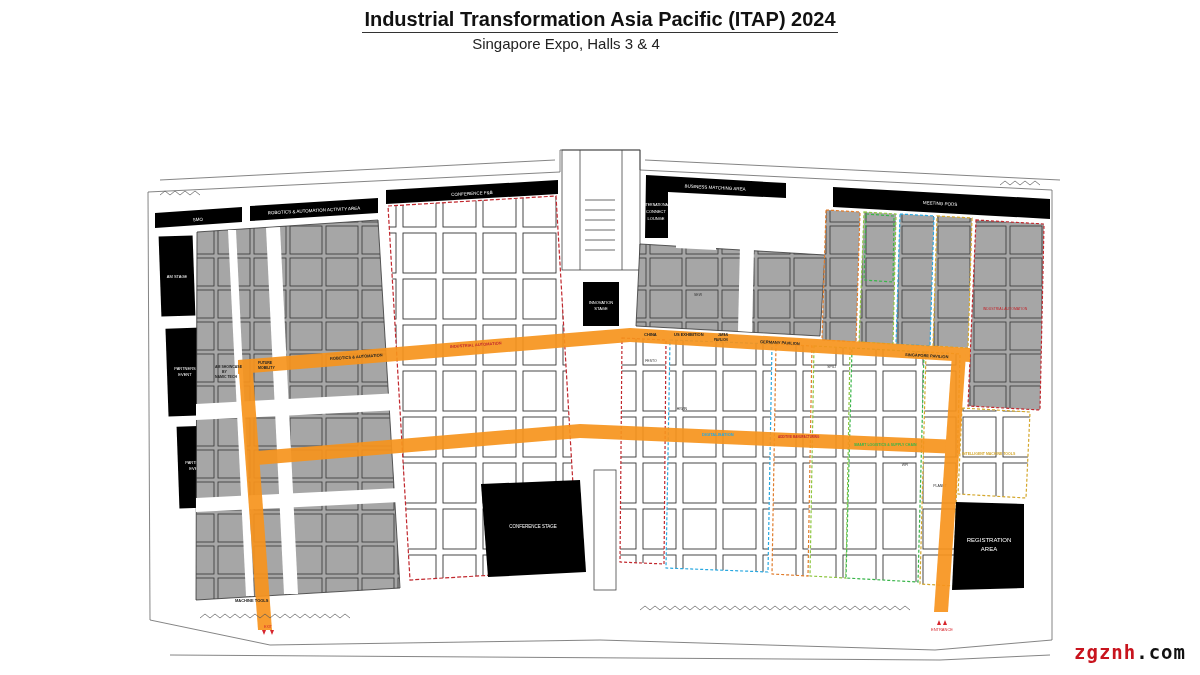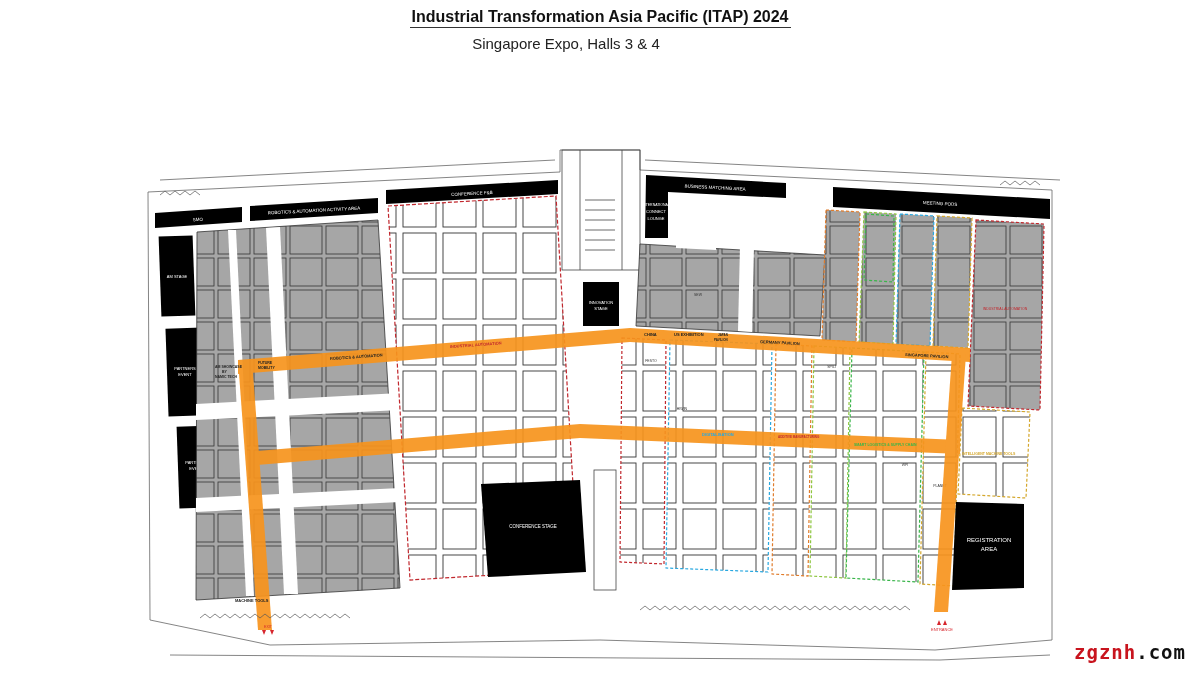--- a/index.html
+++ b/index.html
@@ -1,19 +1,19 @@
 <!DOCTYPE html>
 <html><head>
 <meta charset="utf-8">
 <style>
   * { box-sizing: border-box; margin: 0; padding: 0; }
   html, body { width: 1200px; height: 675px; background: #ffffff; overflow: hidden; }
   body { position: relative; font-family: "Liberation Sans", sans-serif; }
   .title { position: absolute; left: 0; width: 1200px; top: 8px; text-align: center; }
-  .title h1 { display: inline-block; font-size: 16px; font-weight: bold; color: #111; border-bottom: 1.5px solid #333; padding: 0 2px 1px; }
+  .title h1 { display: inline-block; font-size: 20px; font-weight: bold; color: #111; border-bottom: 1.5px solid #333; padding: 0 2px 1px; }
   .subtitle { position: absolute; left: 0; width: 1132px; top: 35px; text-align: center; font-size: 15px; color: #222; }
   #map { position: absolute; left: 0; top: 0; width: 1200px; height: 675px; }
   .watermark { position: absolute; right: 14px; bottom: 12px; font-family: "DejaVu Sans Mono", monospace; font-weight: bold; font-size: 19px; letter-spacing: 1px; }
   .watermark .red { color: #c8141e; }
   .watermark .blk { color: #111; text-align: center; }
   svg text { font-family: "Liberation Sans", sans-serif; }
 </style>
 </head>
 <body>
 

